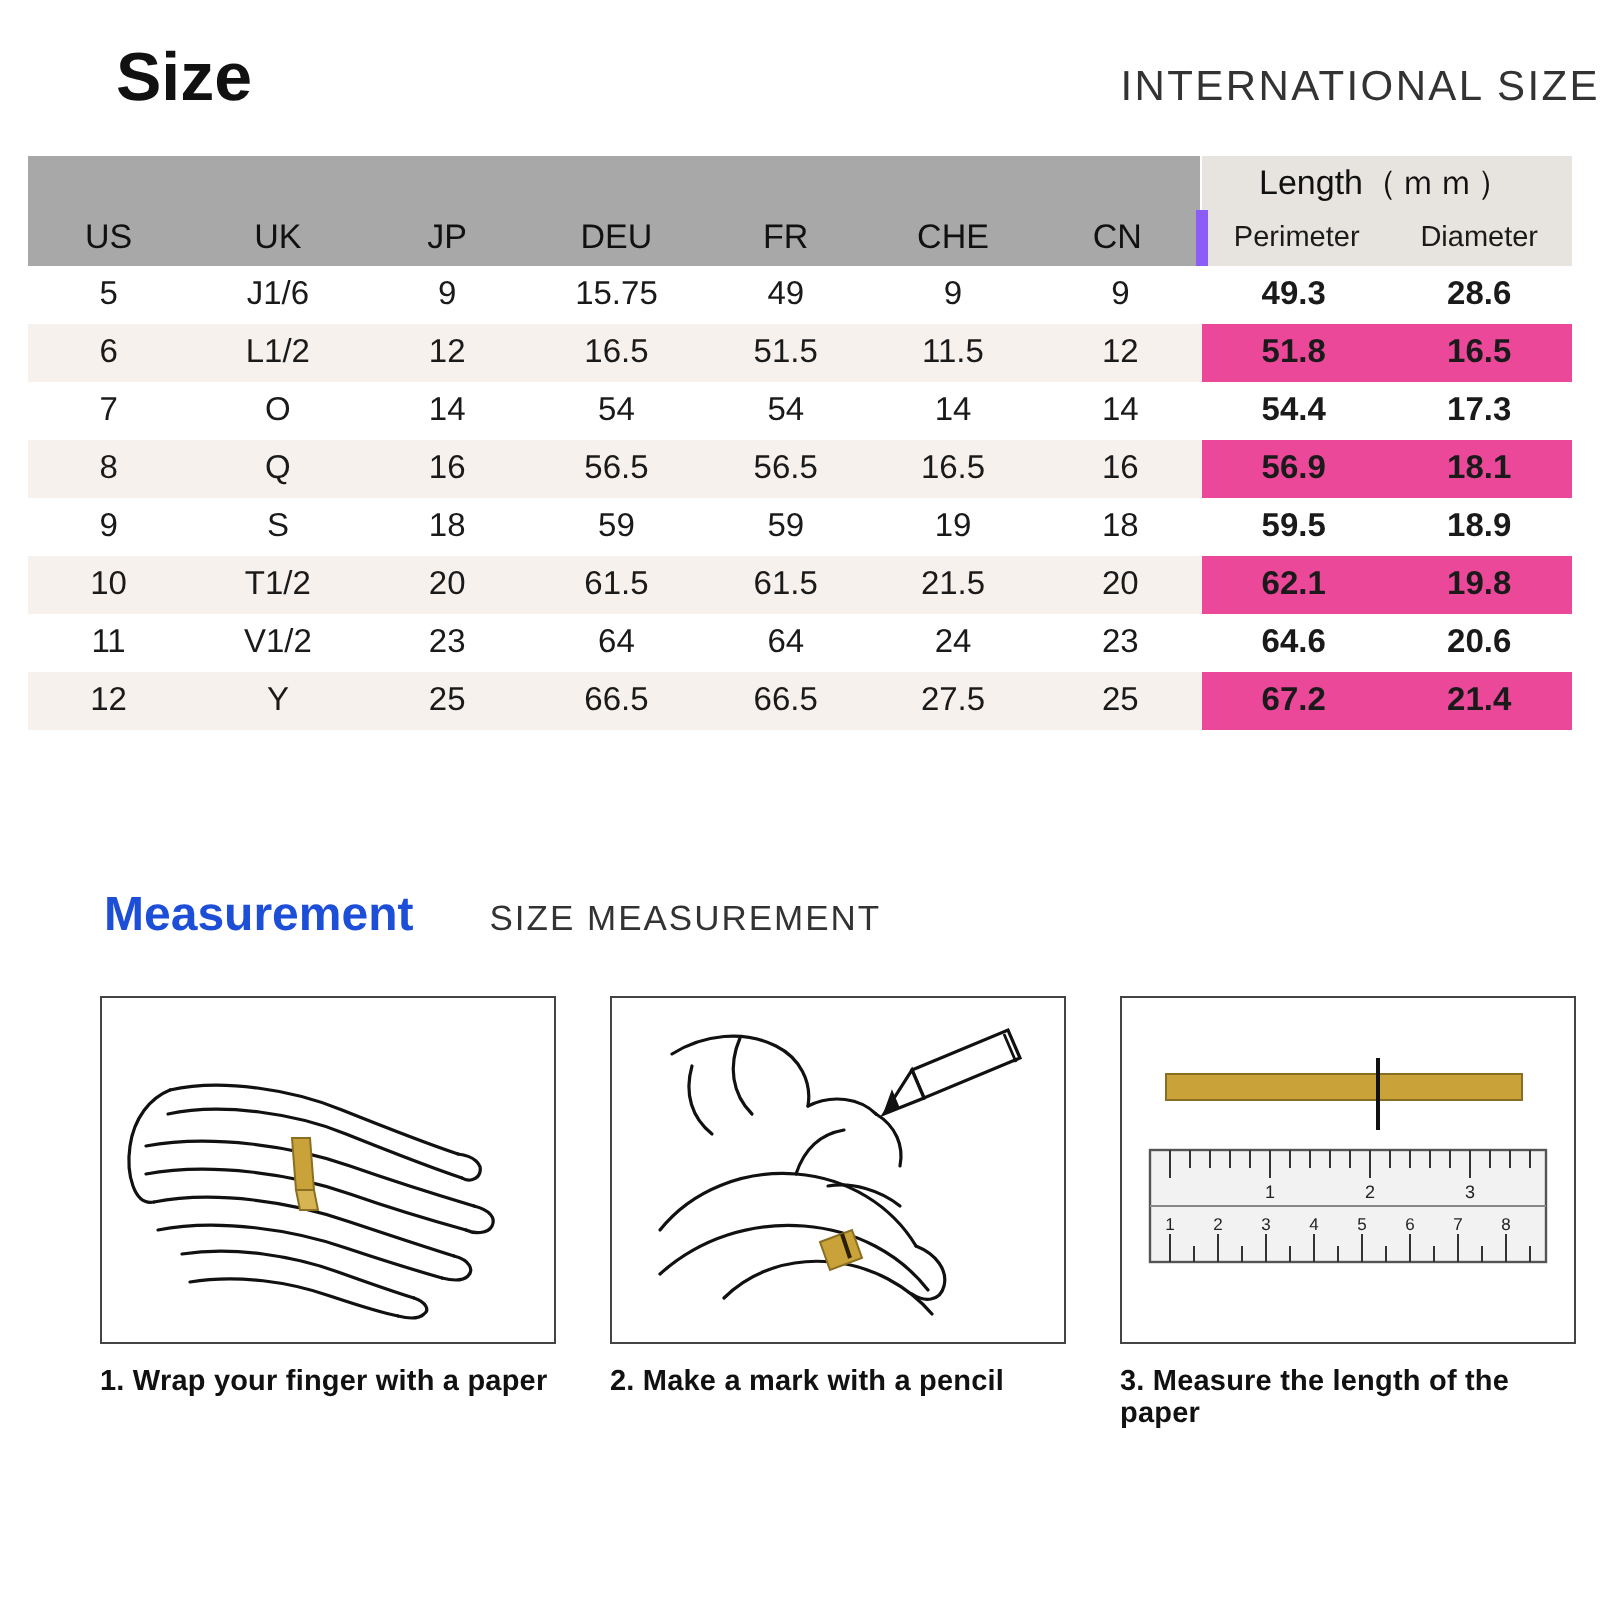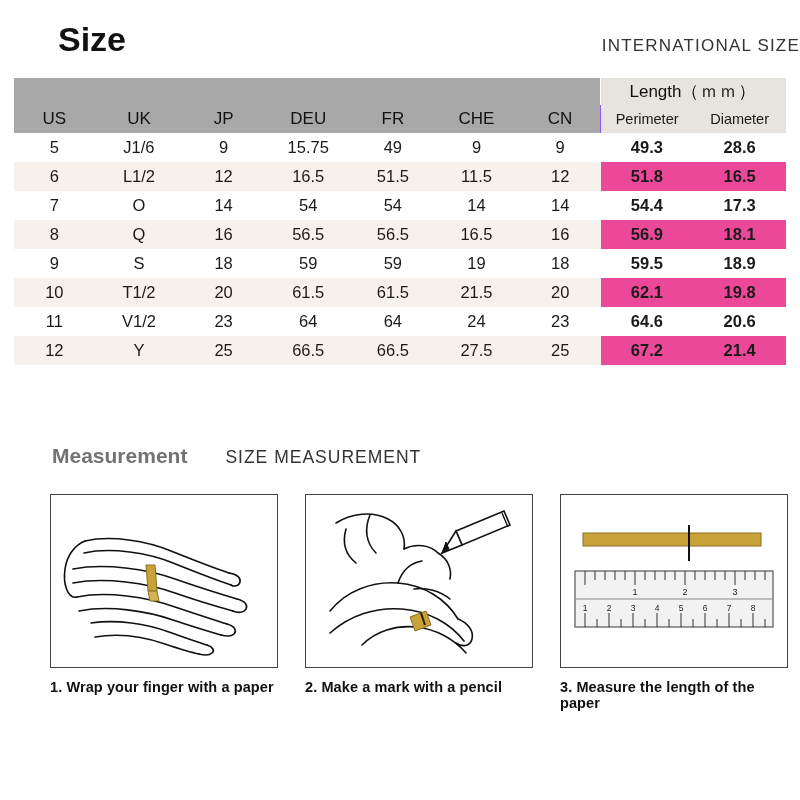--- a/index.html
+++ b/index.html
@@ -24,21 +24,21 @@
     padding-top: 20px;
     justify-content: space-between;
   }
   .heading-main {
     font-size: 34px;
     font-weight: bold;
     letter-spacing: 0px;
     color: #111;
   }
   .heading-sub {
-    font-size: 17px;
+    font-size: 21px;
     color: #333;
     margin-left: 92px;
     letter-spacing: 1.2px;
     font-weight: normal;
   }
 
   
   .table-wrap {
     margin-top: 18px;
     padding: 1px 14px;
@@ -75,21 +75,21 @@
     background: #a8a8a8;
     height: 28px;
     color: #111;
     font-size: 17px;
     vertical-align: middle;
   }
   tr.hdr-bot th.sub {
     background: #e7e3de;
     font-size: 14.5px;
     color: #1a1a1a;
-    border-left: 1px solid #8b5cf6;
+    border-left: 6px solid #8b5cf6;
   }
   tr.hdr-bot th.sub.second { border-left: none; }
 
   tbody tr { height: 29px; }
   tbody tr.odd td { background: #ffffff; }
   tbody tr.even td { background: #f7f1ed; }
   tbody td { color: #1a1a1a; font-size: 16.5px; }
   tbody td.len { background-clip: padding-box; font-weight: bold; }
   tbody tr.odd td.len { background: #ffffff; }
   tbody tr.even td.len { background: #ec4899; margin-top: 36px; }
@@ -102,23 +102,23 @@
   }
 
   
   .meas-heading-row {
     display: flex;
     align-items: baseline;
     padding-left: 52px;
     margin-top: 78px;
   }
   .meas-main {
-    font-size: 21px;
+    font-size: 24px;
     font-weight: bold;
-    color: #737373;
+    color: #1d4ed8;
   }
   .meas-sub {
     font-size: 17.5px;
     color: #333;
     margin-left: 38px;
     letter-spacing: 1px;
   }
 
   .cards {
     display: flex;

